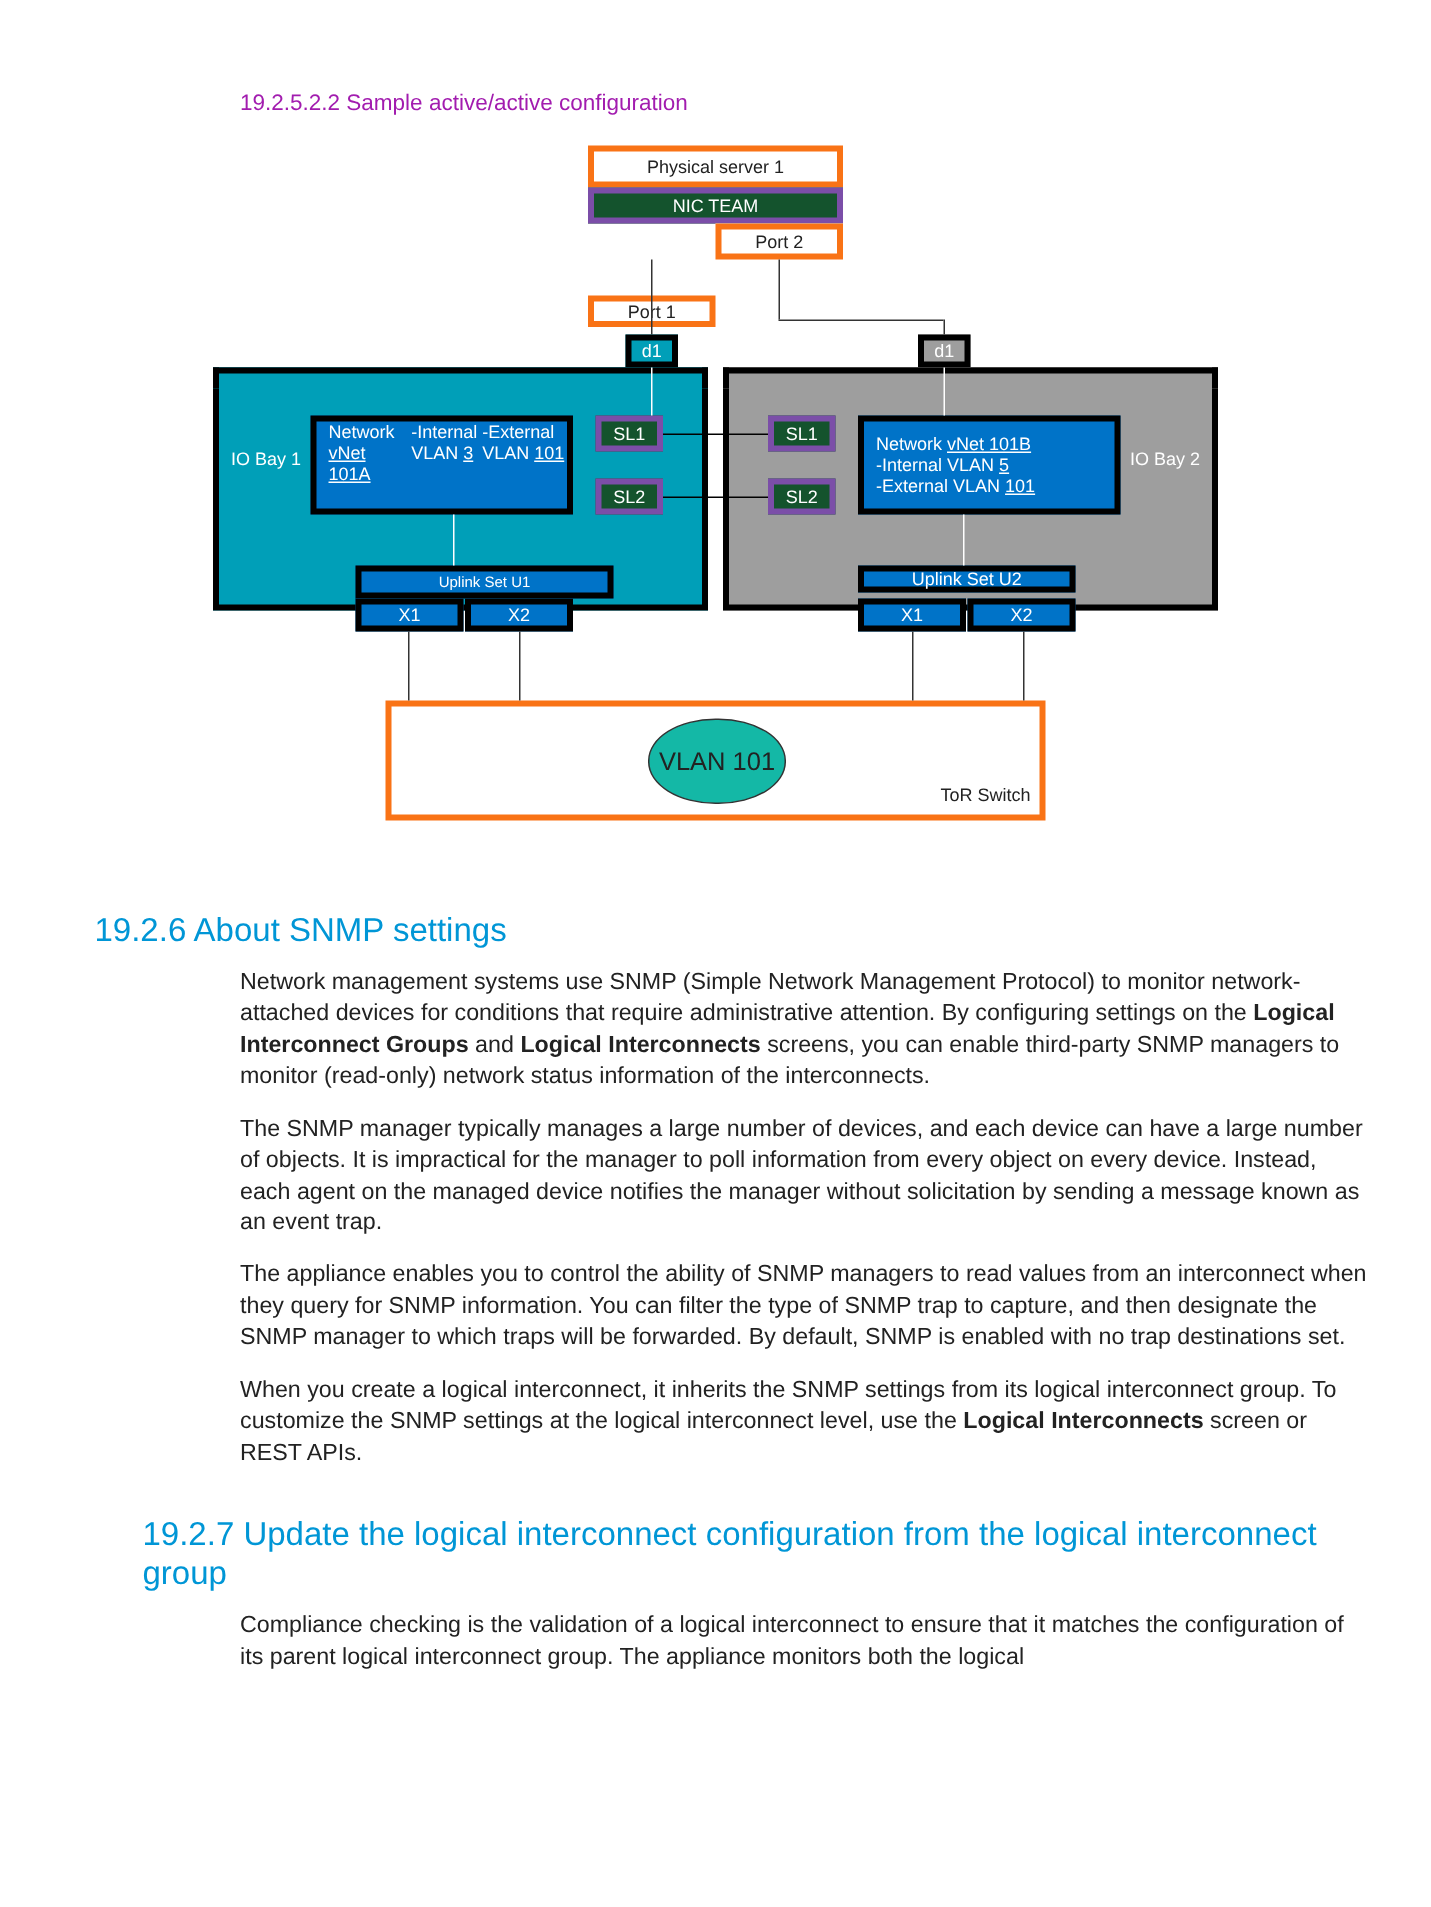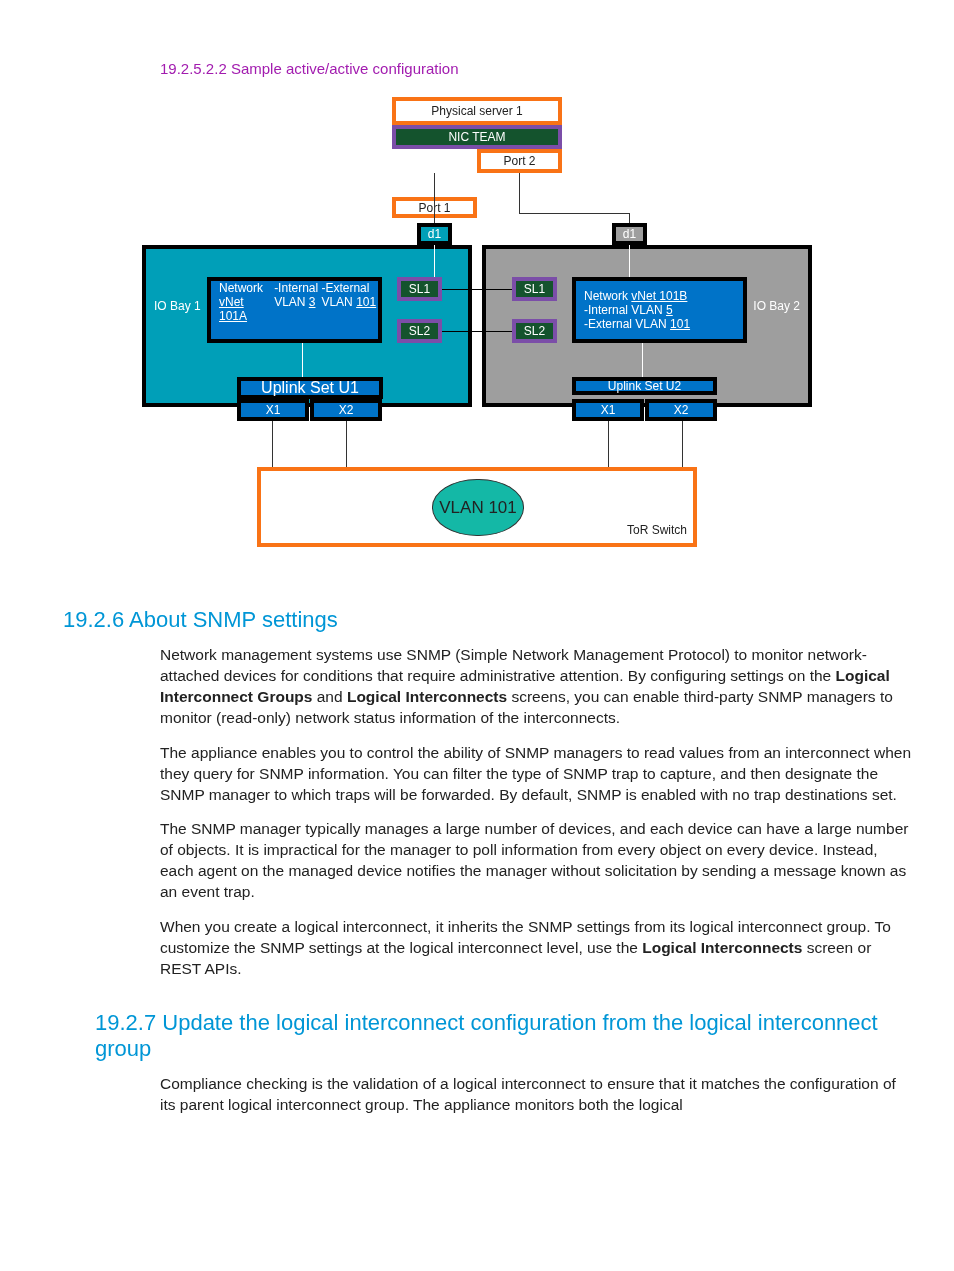--- a/index.html
+++ b/index.html
@@ -123,21 +123,21 @@
 
     <div class="box purple white-text" style="left:370px; top:180px; width:45px; height:24px;">SL1</div>
     <div class="box purple white-text" style="left:370px; top:222px; width:45px; height:24px;">SL2</div>
 
     <div class="line hline" style="left:300px; top:192px; width:70px; background:#000;"></div>
     <div class="line hline" style="left:300px; top:234px; width:70px; background:#000;"></div>
 
     <div class="line vline" style="left:292px; top:148px; height:32px; background:#fff;"></div>
     <div class="line vline" style="left:487px; top:148px; height:32px; background:#fff;"></div>
 
-    <div class="box bluebar white-text" style="left:95px; top:280px; width:146px; height:22px; font-size:16px;">Uplink Set U1</div>
+    <div class="box bluebar white-text" style="left:95px; top:280px; width:172px; height:22px; font-size:10px;">Uplink Set U1</div>
 
     <div class="box bluebar white-text" style="left:430px; top:280px; width:145px; height:18px; font-size:12px;">Uplink Set U2</div>
 
     <div class="box bluebar white-text" style="left:95px; top:302px; width:72px; height:22px;">X1</div>
     <div class="box bluebar white-text" style="left:168px; top:302px; width:72px; height:22px;">X2</div>
 
     <div class="box bluebar white-text" style="left:430px; top:302px; width:72px; height:22px;">X1</div>
     <div class="box bluebar white-text" style="left:503px; top:302px; width:72px; height:22px;">X2</div>
 
     <div class="box" style="left:115px; top:370px; width:440px; height:80px; justify-content:flex-end; align-items:flex-end; padding:6px;">
@@ -155,22 +155,22 @@
     <div class="line vline" style="left:500px; top:246px; height:34px; background:#fff;"></div>
 
   </div>
 
   <h2 class="heading" style="margin-left:23px;">19.2.6 About SNMP settings</h2>
 
   <p class="body-text">
     <span>Network management systems use SNMP (Simple Network Management Protocol) to monitor network-attached devices for conditions that require administrative attention. By configuring settings on the </span><b>Logical Interconnect Groups</b><span> and </span><b>Logical Interconnects</b><span> screens, you can enable third-party SNMP managers to monitor (read-only) network status information of the interconnects.</span>
   </p>
 
+  <p class="body-text">The SNMP manager typically manages a large number of devices, and each device can have a large number of objects. It is impractical for the manager to poll information from every object on every device. Instead, each agent on the managed device notifies the manager without solicitation by sending a message known as an event trap.</p>
   <p class="body-text">The appliance enables you to control the ability of SNMP managers to read values from an interconnect when they query for SNMP information. You can filter the type of SNMP trap to capture, and then designate the SNMP manager to which traps will be forwarded. By default, SNMP is enabled with no trap destinations set.</p>
-  <p class="body-text">The SNMP manager typically manages a large number of devices, and each device can have a large number of objects. It is impractical for the manager to poll information from every object on every device. Instead, each agent on the managed device notifies the manager without solicitation by sending a message known as an event trap.</p>
 
   <p class="body-text">
     <span>When you create a logical interconnect, it inherits the SNMP settings from its logical interconnect group. To customize the SNMP settings at the logical interconnect level, use the </span><b>Logical Interconnects</b><span> screen or REST APIs.</span>
   </p>
 
   <h2 class="heading" style="margin-left:55px;">19.2.7 Update the logical interconnect configuration from the logical interconnect group</h2>
 
   <p class="body-text">Compliance checking is the validation of a logical interconnect to ensure that it matches the configuration of its parent logical interconnect group. The appliance monitors both the logical</p>
 
 </div>

